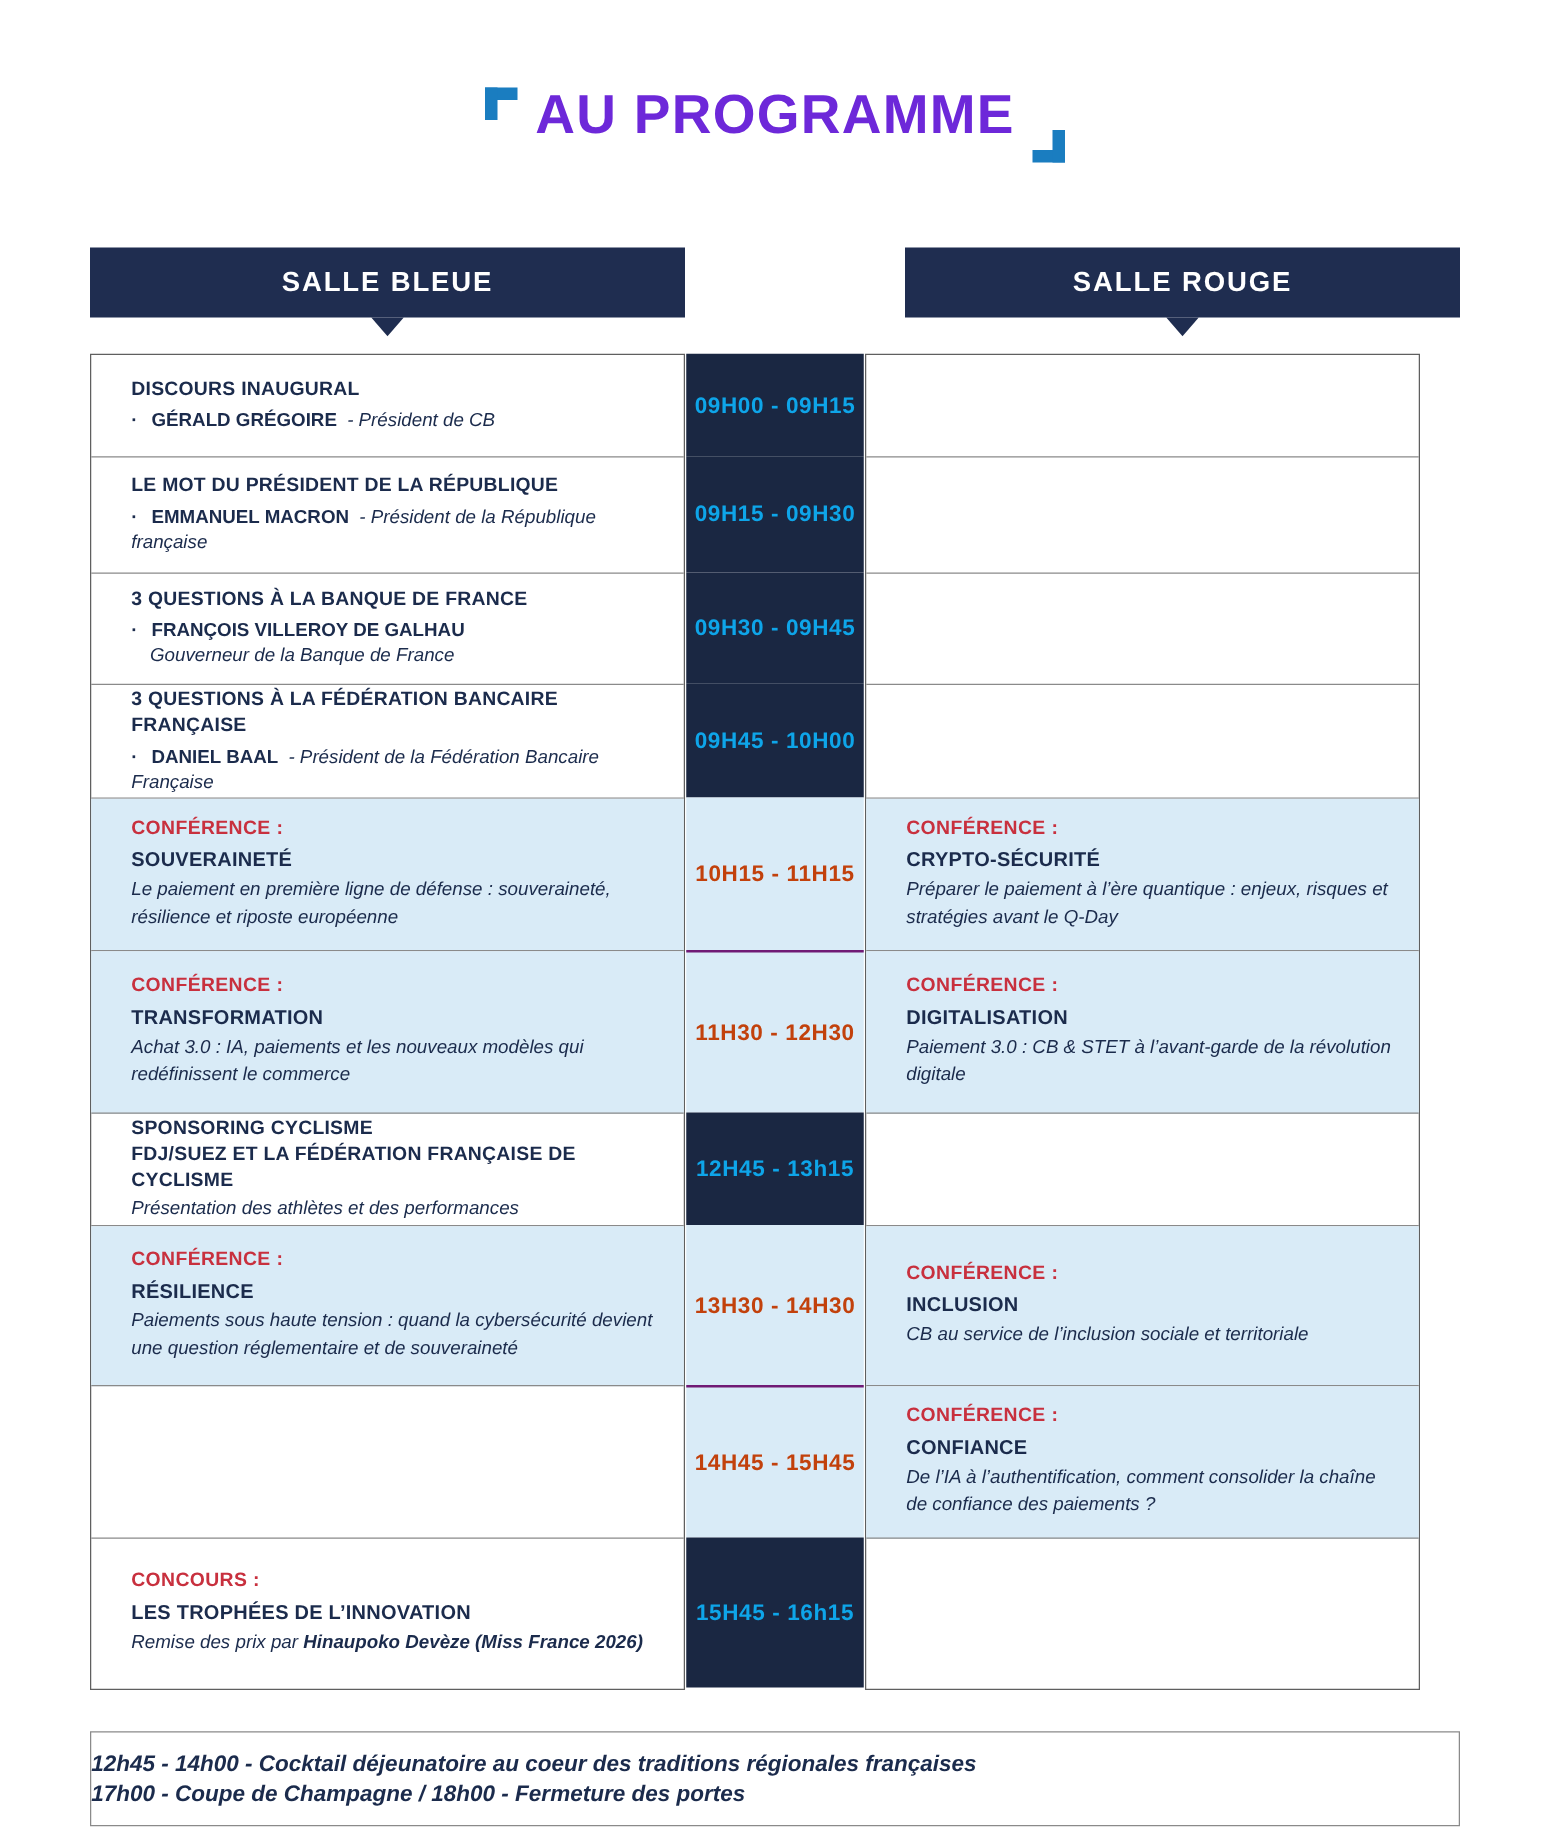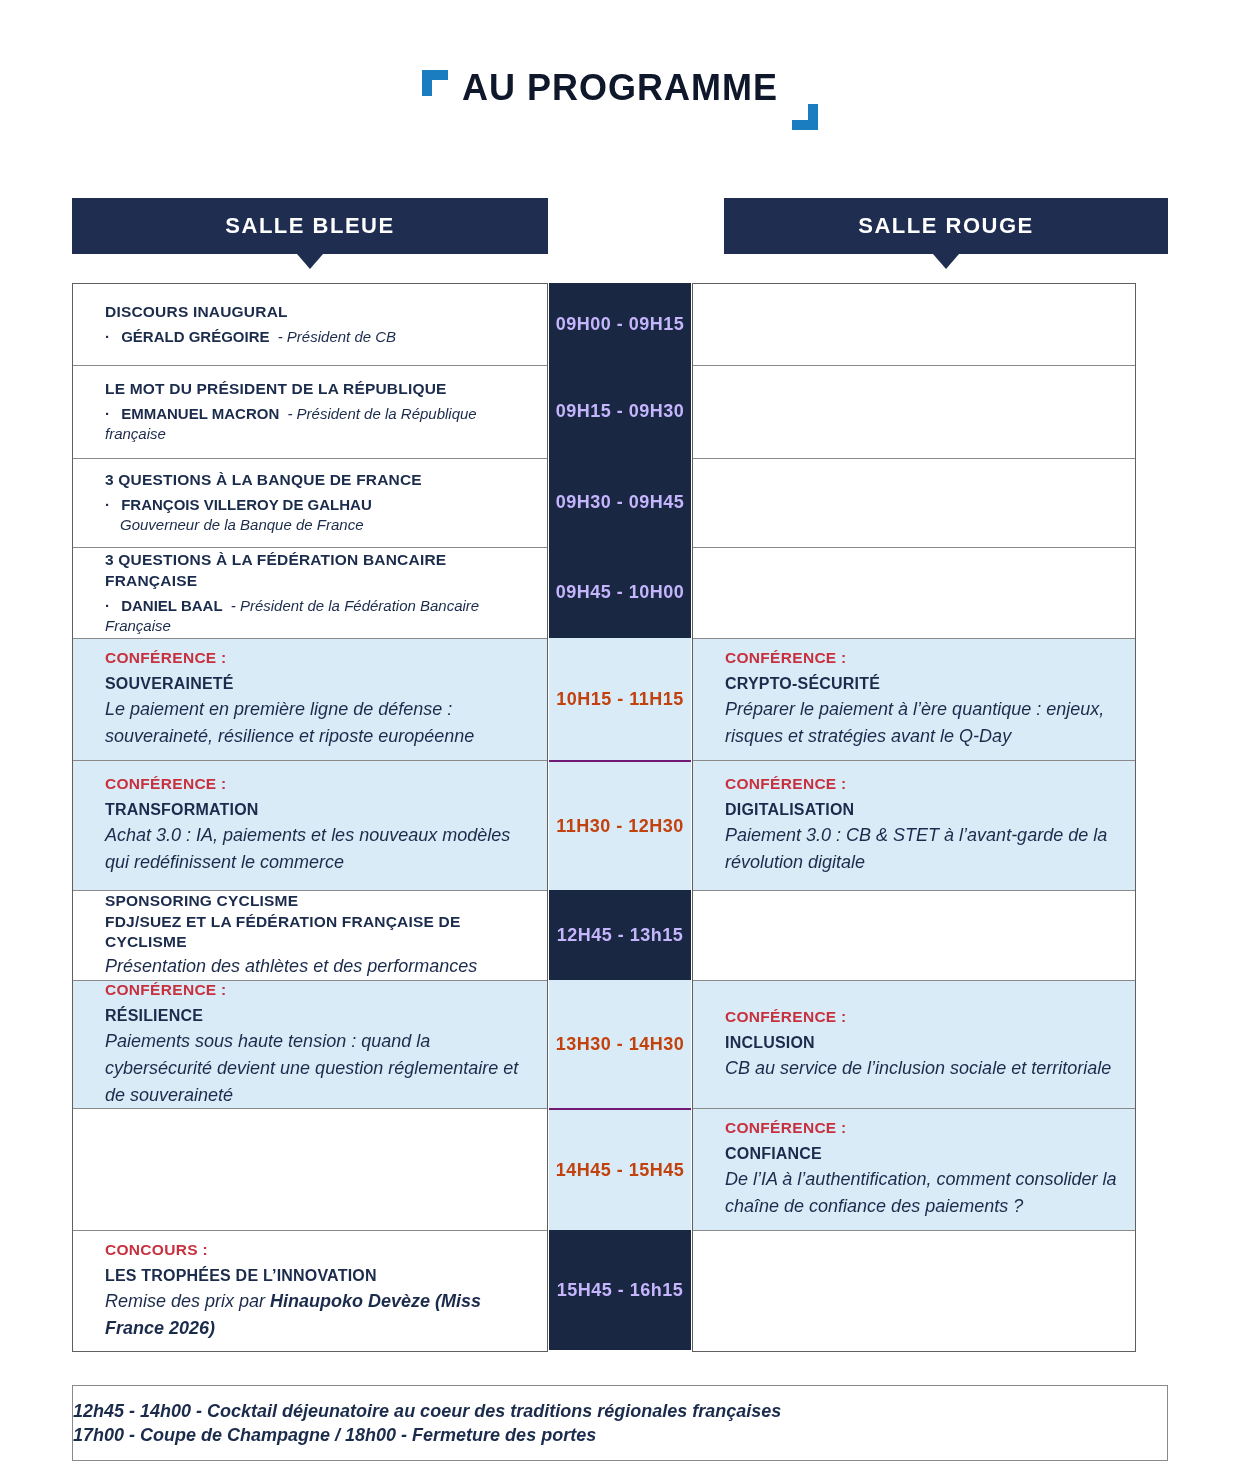--- a/index.html
+++ b/index.html
@@ -10,22 +10,22 @@
     color:#1b2b4c;
   }
 
   
   .title-row { position:absolute; top:68px; left:0; width:1240px;
     display:flex; justify-content:center; }
   .title-wrap { display:flex; align-items:flex-start; }
   .bracket-tl { width:26px; height:26px;
     border-top:10px solid #1a7dc0; border-left:10px solid #1a7dc0;
     margin-right:14px; margin-top:2px; }
-  .title-text { font-size:36px; font-weight:bold; letter-spacing:1px;
-    color:#0f172a; line-height:1.1; }
+  .title-text { font-size:44px; font-weight:bold; letter-spacing:1px;
+    color:#6d28d9; line-height:1.1; }
   .bracket-br { width:26px; height:26px;
     border-bottom:10px solid #1a7dc0; border-right:10px solid #1a7dc0;
     margin-left:14px; margin-top:36px; }
 
   
   .hdr-row { position:absolute; top:198px; left:72px; width:1096px;
     display:grid; grid-template-columns:476px 142px 444px; column-gap:17px; }
   .hdr { background:#1f2d50; color:#ffffff; height:56px;
     display:flex; align-items:center; justify-content:center;
     font-weight:bold; font-size:22px; letter-spacing:1.5px; position:relative; }
@@ -50,27 +50,27 @@
   .speaker { font-size:15px; margin-top:4px; line-height:1.35; }
   .speaker::before { content:"·"; font-weight:bold; margin-right:7px; }
   .speaker .name { font-weight:bold; }
   .speaker .role { font-style:italic; margin-left:4px; }
   .role-line { font-style:italic; font-size:15px; padding-left:15px;
     line-height:1.35; }
   .conf-label { color:#c8303e; font-weight:bold; font-size:15.5px;
     margin-bottom:8px; letter-spacing:0.3px; }
   .conf-topic { font-weight:bold; font-size:16px; margin-bottom:3px;
     letter-spacing:0.2px; }
-  .desc { font-style:italic; font-size:18px; line-height:1.5; }
+  .desc { font-style:italic; font-size:15px; line-height:1.5; }
   .desc .bold { font-weight:bold; }
 
   .tcol { display:flex; flex-direction:column; }
   .tcell { display:flex; align-items:center; justify-content:center;
     font-weight:bold; font-size:18px; letter-spacing:0.5px; }
-  .tcell.navy { background:#1a2742; color:#c4b5fd; }
+  .tcell.navy { background:#1a2742; color:#0ea5e9; }
   .tcell.tblue { background:#d9ebf7; color:#c2410c; }
   .tcell.sep { border-top:2px solid #701a75; }
 
   .h82{height:82px}.h93{height:93px}.h89{height:89px}.h91{height:91px}
   .h122{height:122px}.h130{height:130px}.h90{height:90px}.h128{height:128px}
   .h120{height:120px}
 
   
   .footer { position:absolute; top:1385px; left:72px; width:1096px; height:76px;
     border:1px solid #8a8a8a; display:flex; flex-direction:column;

